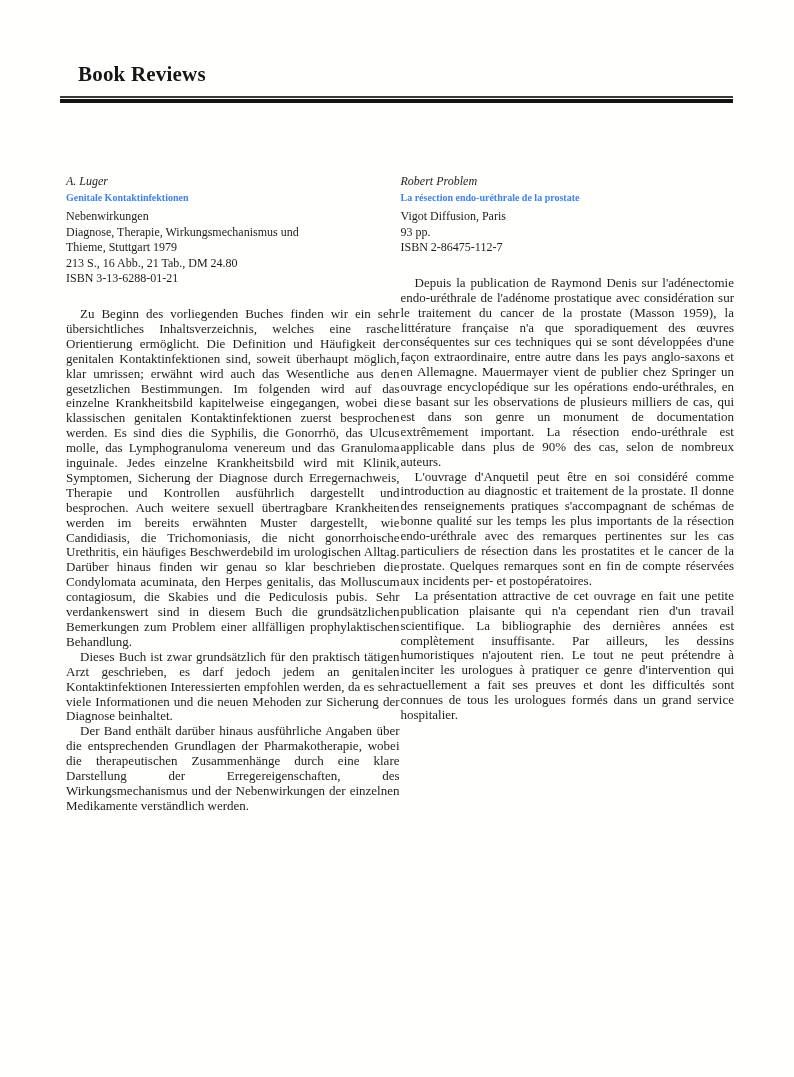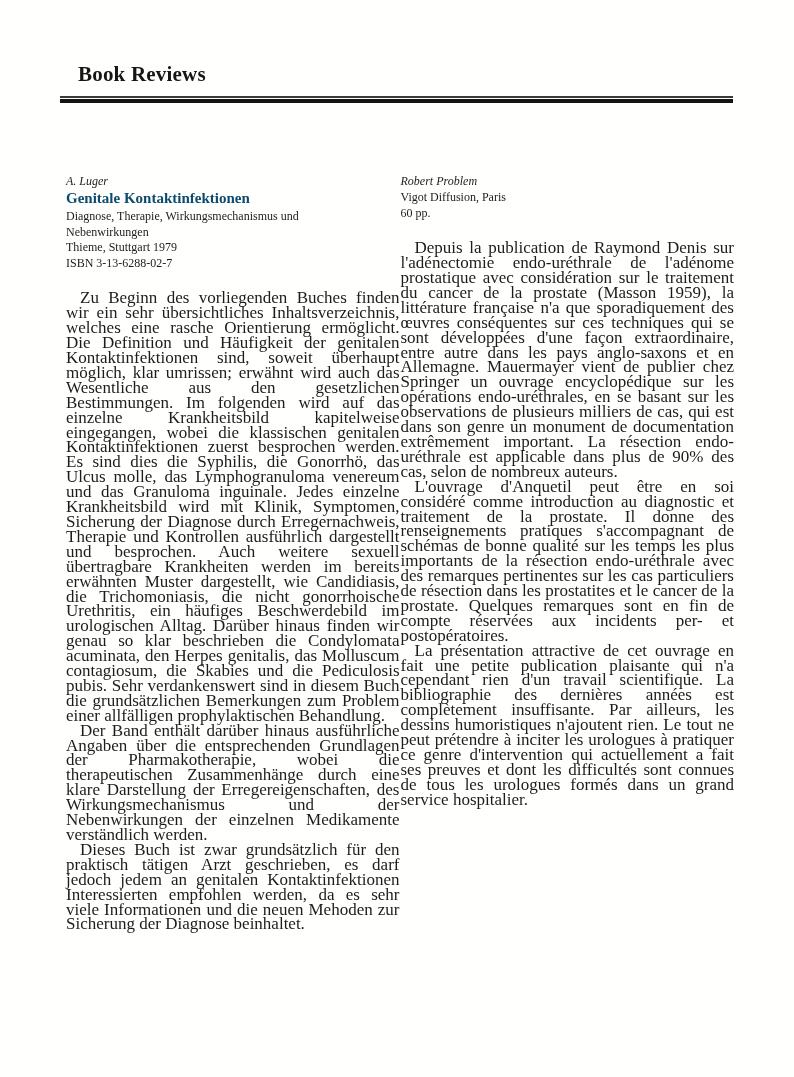--- a/index.html
+++ b/index.html
@@ -42,35 +42,35 @@
     min-width: 0;
   }
   .author {
     font-style: italic;
     font-size: 12px;
     line-height: 15px;
     margin: 0 0 1px 0;
   }
   .book-title {
     font-weight: bold;
-    font-size: 15px;
+    font-size: 10px;
     line-height: 16px;
     margin: 0 0 3px 0;
-    color: #0c4a6e;
+    color: #3b82f6;
   }
   .detail-line {
     font-size: 12px;
     line-height: 15.6px;
   }
   .review-body {
     margin-top: 20px;
   }
   .review-body p {
     margin: 0;
-    font-size: 17px;
+    font-size: 13px;
     line-height: 14.9px;
     text-align: justify;
     text-indent: 14px;
     hyphens: auto;
     -webkit-hyphens: auto;
   }
   .signature {
     margin: 0;
     font-size: 12px;
     line-height: 14.9px;
@@ -88,37 +88,40 @@
     <div class="rule-thin"></div>
     <div class="rule-thick"></div>
   </div>
 
   <div class="columns">
 
     <section class="col" lang="de">
       <div class="author">A. Luger</div>
       <div class="book-title">Genitale Kontaktinfektionen</div>
       <div class="details">
+        <div class="detail-line">Nebenwirkungen</div>
         <div class="detail-line">Diagnose, Therapie, Wirkungsmechanismus und</div>
-        <div class="detail-line">Nebenwirkungen</div>
         <div class="detail-line">Thieme, Stuttgart 1979</div>
-        <div class="detail-line">ISBN 3-13-6288-02-7</div>
+        <div class="detail-line">213 S., 16 Abb., 21 Tab., DM 24.80</div>
+        <div class="detail-line">ISBN 3-13-6288-01-21</div>
       </div>
       <div class="review-body">
         <p>Zu Beginn des vorliegenden Buches finden wir ein sehr übersichtliches Inhaltsverzeichnis, welches eine rasche Orientierung ermöglicht. Die Definition und Häufigkeit der genitalen Kontaktinfektionen sind, soweit überhaupt möglich, klar umrissen; erwähnt wird auch das Wesentliche aus den gesetzlichen Bestimmungen. Im folgenden wird auf das einzelne Krankheitsbild kapitelweise eingegangen, wobei die klassischen genitalen Kontaktinfektionen zuerst besprochen werden. Es sind dies die Syphilis, die Gonorrhö, das Ulcus molle, das Lymphogranuloma venereum und das Granuloma inguinale. Jedes einzelne Krankheitsbild wird mit Klinik, Symptomen, Sicherung der Diagnose durch Erregernachweis, Therapie und Kontrollen ausführlich dargestellt und besprochen. Auch weitere sexuell übertragbare Krankheiten werden im bereits erwähnten Muster dargestellt, wie Candidiasis, die Trichomoniasis, die nicht gonorrhoische Urethritis, ein häufiges Beschwerdebild im urologischen Alltag. Darüber hinaus finden wir genau so klar beschrieben die Condylomata acuminata, den Herpes genitalis, das Molluscum contagiosum, die Skabies und die Pediculosis pubis. Sehr verdankenswert sind in diesem Buch die grundsätzlichen Bemerkungen zum Problem einer allfälligen prophylaktischen Behandlung.</p>
+        <p>Dieses Buch ist zwar grundsätzlich für den praktisch tätigen Arzt geschrieben, es darf jedoch jedem an genitalen Kontaktinfektionen Interessierten empfohlen werden, da es sehr viele Informationen und die neuen Mehoden zur Sicherung der Diagnose beinhaltet.</p>
         <p>Der Band enthält darüber hinaus ausführliche Angaben über die entsprechenden Grundlagen der Pharmakotherapie, wobei die therapeutischen Zusammenhänge durch eine klare Darstellung der Erregereigenschaften, des Wirkungsmechanismus und der Nebenwirkungen der einzelnen Medikamente verständlich werden.</p>
-        <p>Dieses Buch ist zwar grundsätzlich für den praktisch tätigen Arzt geschrieben, es darf jedoch jedem an genitalen Kontaktinfektionen Interessierten empfohlen werden, da es sehr viele Informationen und die neuen Mehoden zur Sicherung der Diagnose beinhaltet.</p>
       </div>
     </section>
 
     <section class="col" lang="fr">
       <div class="author">Robert Problem</div>
+      <div class="book-title">La résection endo-uréthrale de la prostate</div>
       <div class="details">
         <div class="detail-line">Vigot Diffusion, Paris</div>
-        <div class="detail-line">60 pp.</div>
+        <div class="detail-line">93 pp.</div>
+        <div class="detail-line">ISBN 2-86475-112-7</div>
       </div>
       <div class="review-body">
         <p>Depuis la publication de Raymond Denis sur l'adénectomie endo-uréthrale de l'adénome prostatique avec considération sur le traitement du cancer de la prostate (Masson 1959), la littérature française n'a que sporadiquement des œuvres conséquentes sur ces techniques qui se sont développées d'une façon extraordinaire, entre autre dans les pays anglo-saxons et en Allemagne. Mauermayer vient de publier chez Springer un ouvrage encyclopédique sur les opérations endo-uréthrales, en se basant sur les observations de plusieurs milliers de cas, qui est dans son genre un monument de documentation extrêmement important. La résection endo-uréthrale est applicable dans plus de 90% des cas, selon de nombreux auteurs.</p>
         <p>L'ouvrage d'Anquetil peut être en soi considéré comme introduction au diagnostic et traitement de la prostate. Il donne des renseignements pratiques s'accompagnant de schémas de bonne qualité sur les temps les plus importants de la résection endo-uréthrale avec des remarques pertinentes sur les cas particuliers de résection dans les prostatites et le cancer de la prostate. Quelques remarques sont en fin de compte réservées aux incidents per- et postopératoires.</p>
         <p>La présentation attractive de cet ouvrage en fait une petite publication plaisante qui n'a cependant rien d'un travail scientifique. La bibliographie des dernières années est complètement insuffisante. Par ailleurs, les dessins humoristiques n'ajoutent rien. Le tout ne peut prétendre à inciter les urologues à pratiquer ce genre d'intervention qui actuellement a fait ses preuves et dont les difficultés sont connues de tous les urologues formés dans un grand service hospitalier.</p>
       </div>
     </section>
 
   </div>
 </div>

